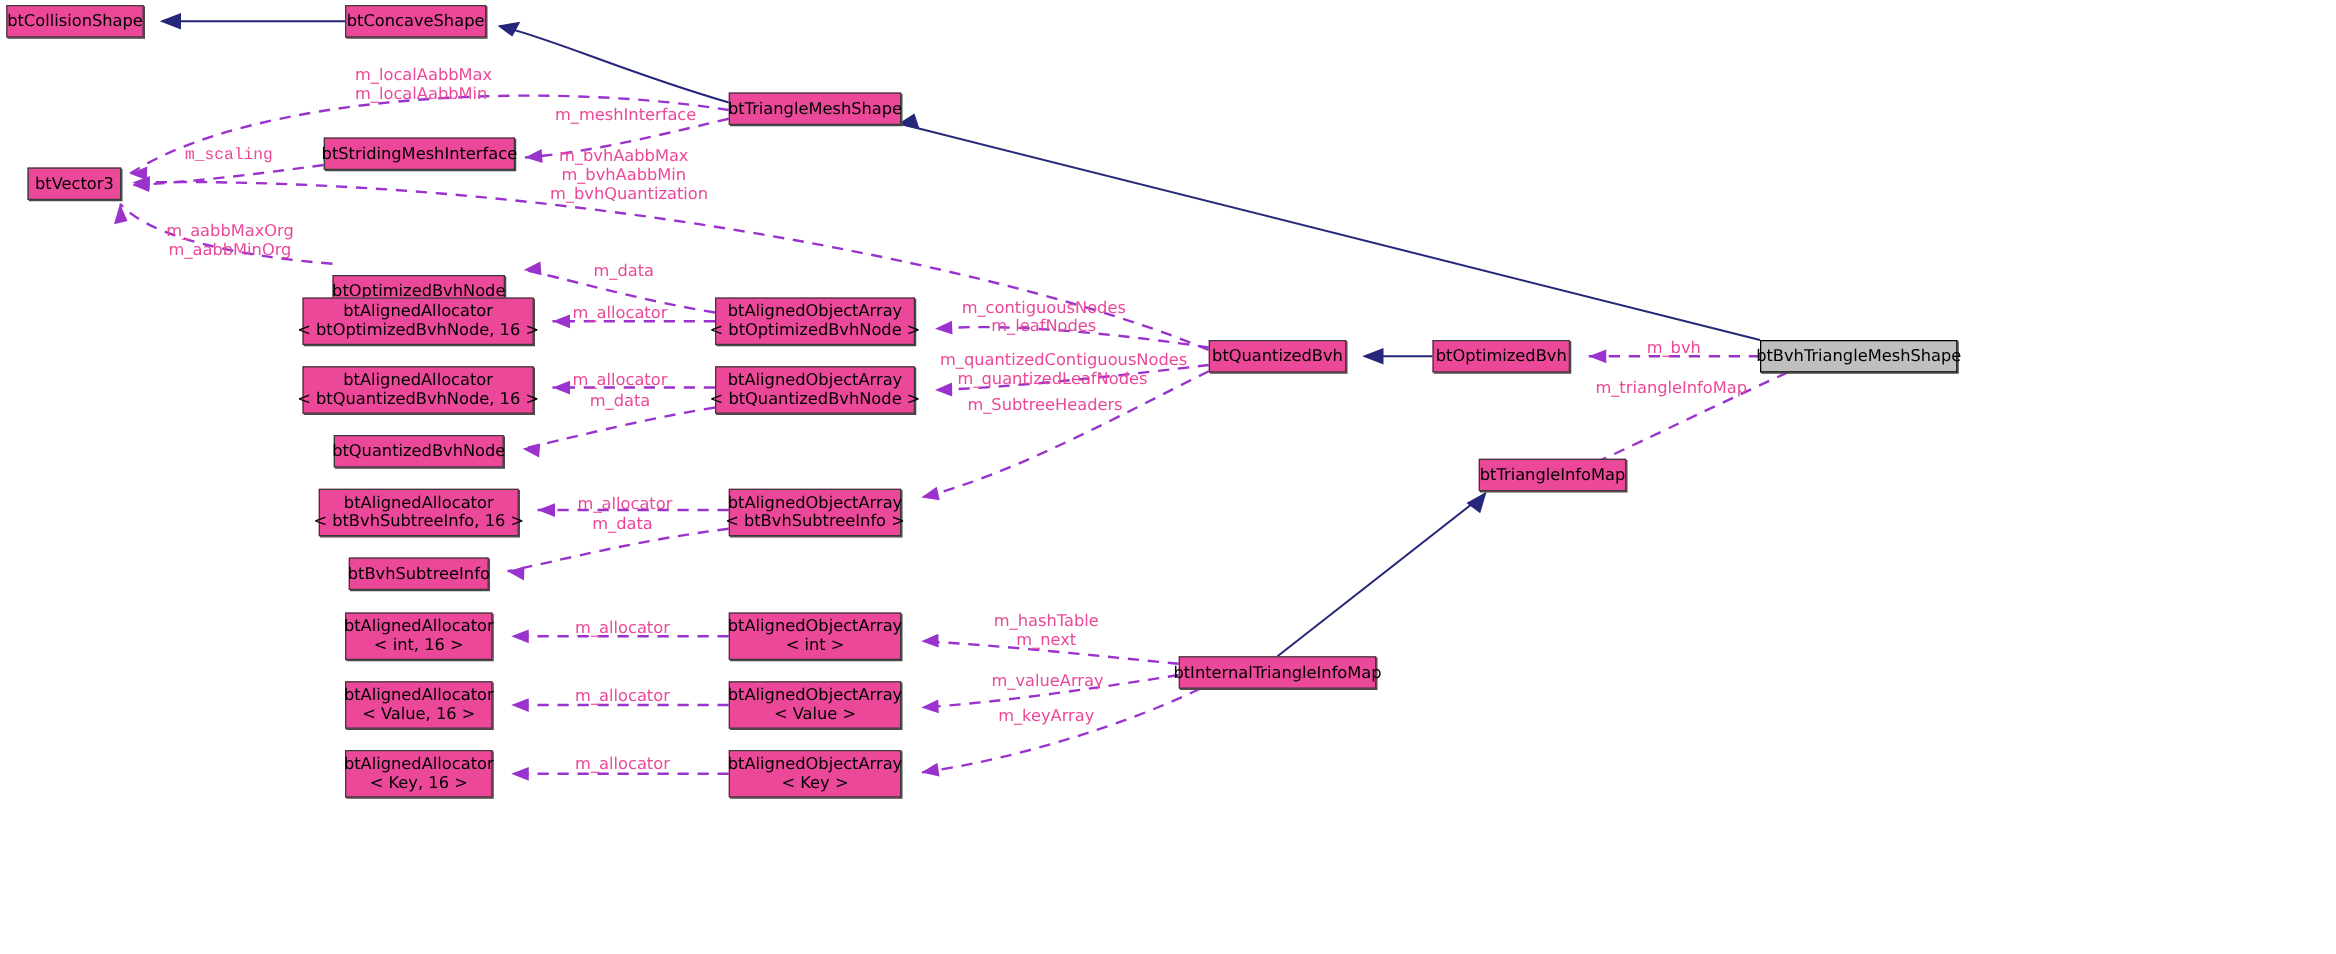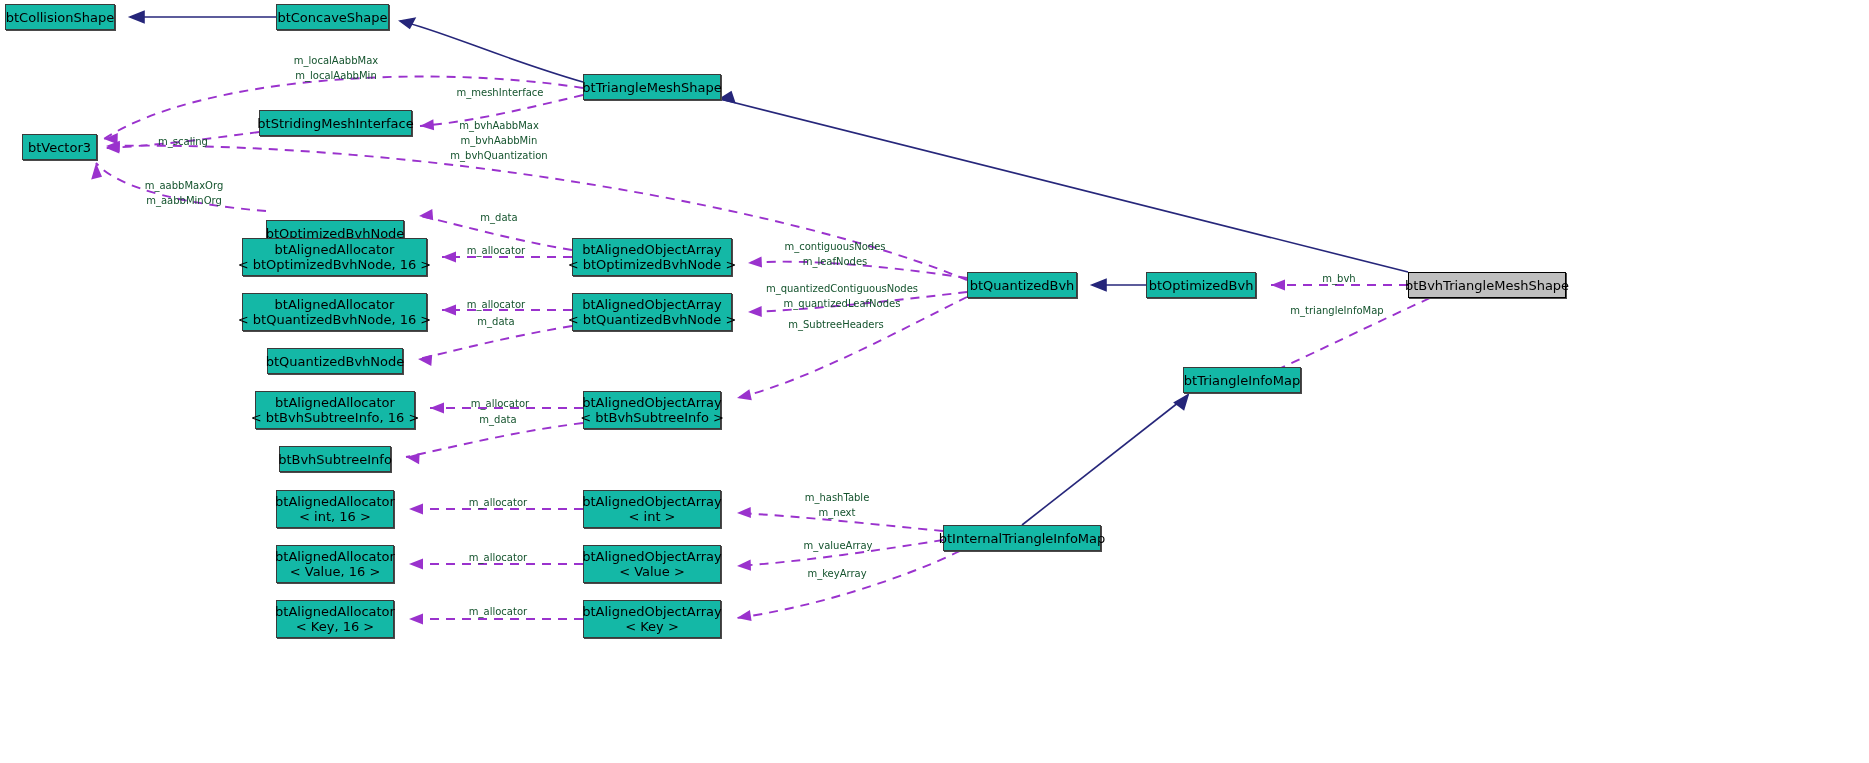--- a/index.html
+++ b/index.html
@@ -2,28 +2,28 @@
 <html><head>
 <meta charset="utf-8">
 <style>
   html,body{margin:0;padding:0;background:#ffffff;}
   body{width:1869px;height:763px;position:relative;overflow:hidden;
        font-family:"DejaVu Sans","Liberation Sans",sans-serif;}
   #canvas{position:absolute;left:0;top:0;width:1869px;height:763px;}
   svg.edges{position:absolute;left:0;top:0;width:1869px;height:763px;pointer-events:none;}
 
   .node{position:absolute;box-sizing:border-box;
-        border:1px solid #3a3a3a;background:#14b8a6;color:#000000;
+        border:1px solid #3a3a3a;background:#ec4899;color:#000000;
         display:flex;flex-direction:column;align-items:center;justify-content:center;
         font-size:13px;line-height:15px;white-space:pre;text-align:center;
         box-shadow:1px 1px 0 0 #4a4a4a;}
   .node .l1,.node .l2{display:block;}
   .node.hl{background:#bfbfbf;border:1px solid #000000;}
 
-  .elabel{position:absolute;color:#14532d;font-size:10px;line-height:15px;
+  .elabel{position:absolute;color:#ec4899;font-size:13px;line-height:15px;
           white-space:pre;text-align:center;}
 </style>
 </head>
 <body>
 
 <div id="canvas">
 
   <svg class="edges" viewBox="0 0 1869 763" xmlns="http://www.w3.org/2000/svg">
 
     <g stroke="#26267a" fill="#26267a" stroke-width="1.6">
@@ -138,21 +138,21 @@
       <div class="node" style="left: 276px; top: 545px; width: 118px; height: 38px;"><span class="l1">btAlignedAllocator</span><span class="l2">&lt; Value, 16 &gt;</span></div>
       <div class="node" style="left: 583px; top: 545px; width: 138px; height: 38px;"><span class="l1">btAlignedObjectArray</span><span class="l2">&lt; Value &gt;</span></div>
       <div class="node" style="left: 276px; top: 600px; width: 118px; height: 38px;"><span class="l1">btAlignedAllocator</span><span class="l2">&lt; Key, 16 &gt;</span></div>
       <div class="node" style="left: 583px; top: 600px; width: 138px; height: 38px;"><span class="l1">btAlignedObjectArray</span><span class="l2">&lt; Key &gt;</span></div>
       <div class="node" style="left: 943px; top: 525px; width: 158px; height: 26px;"><span class="l1">btInternalTriangleInfoMap</span></div>
     </div>
   <div id="labels-layer">
       <div class="elabel" style="left: 284px; top: 53px; width: 104px;">m_localAabbMax
 m_localAabbMin</div>
       <div class="elabel" style="left: 444px; top: 85px; width: 112px;">m_meshInterface</div>
-      <div class="elabel" style="left: 148px; top: 134px; width: 70px;">m_scaling</div>
+      <div class="elabel" style="left: 148px; top: 116px; width: 70px; font-family: Liberation Mono, monospace;">m_scaling</div>
       <div class="elabel" style="left: 440px; top: 118px; width: 118px;">m_bvhAabbMax
 m_bvhAabbMin
 m_bvhQuantization</div>
       <div class="elabel" style="left: 132px; top: 178px; width: 104px;">m_aabbMaxOrg
 m_aabbMinOrg</div>
       <div class="elabel" style="left: 471px; top: 210px; width: 56px;">m_data</div>
       <div class="elabel" style="left: 456px; top: 243px; width: 80px;">m_allocator</div>
       <div class="elabel" style="left: 767px; top: 239px; width: 136px;">m_contiguousNodes
 m_leafNodes</div>
       <div class="elabel" style="left: 456px; top: 297px; width: 80px;">m_allocator</div>

